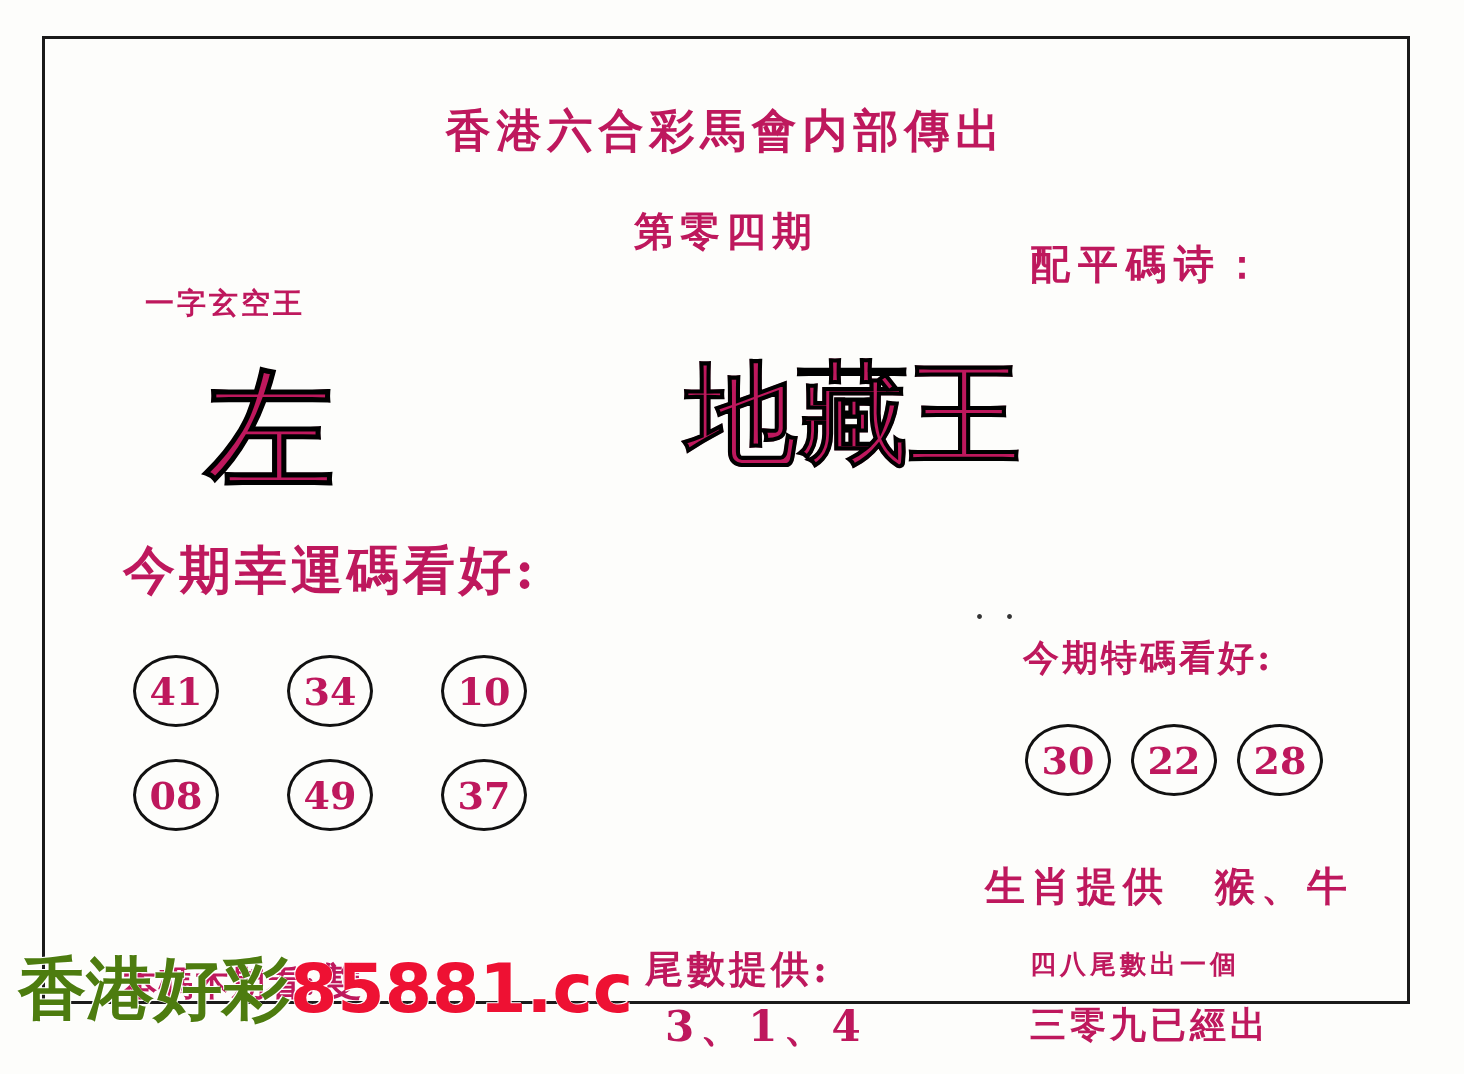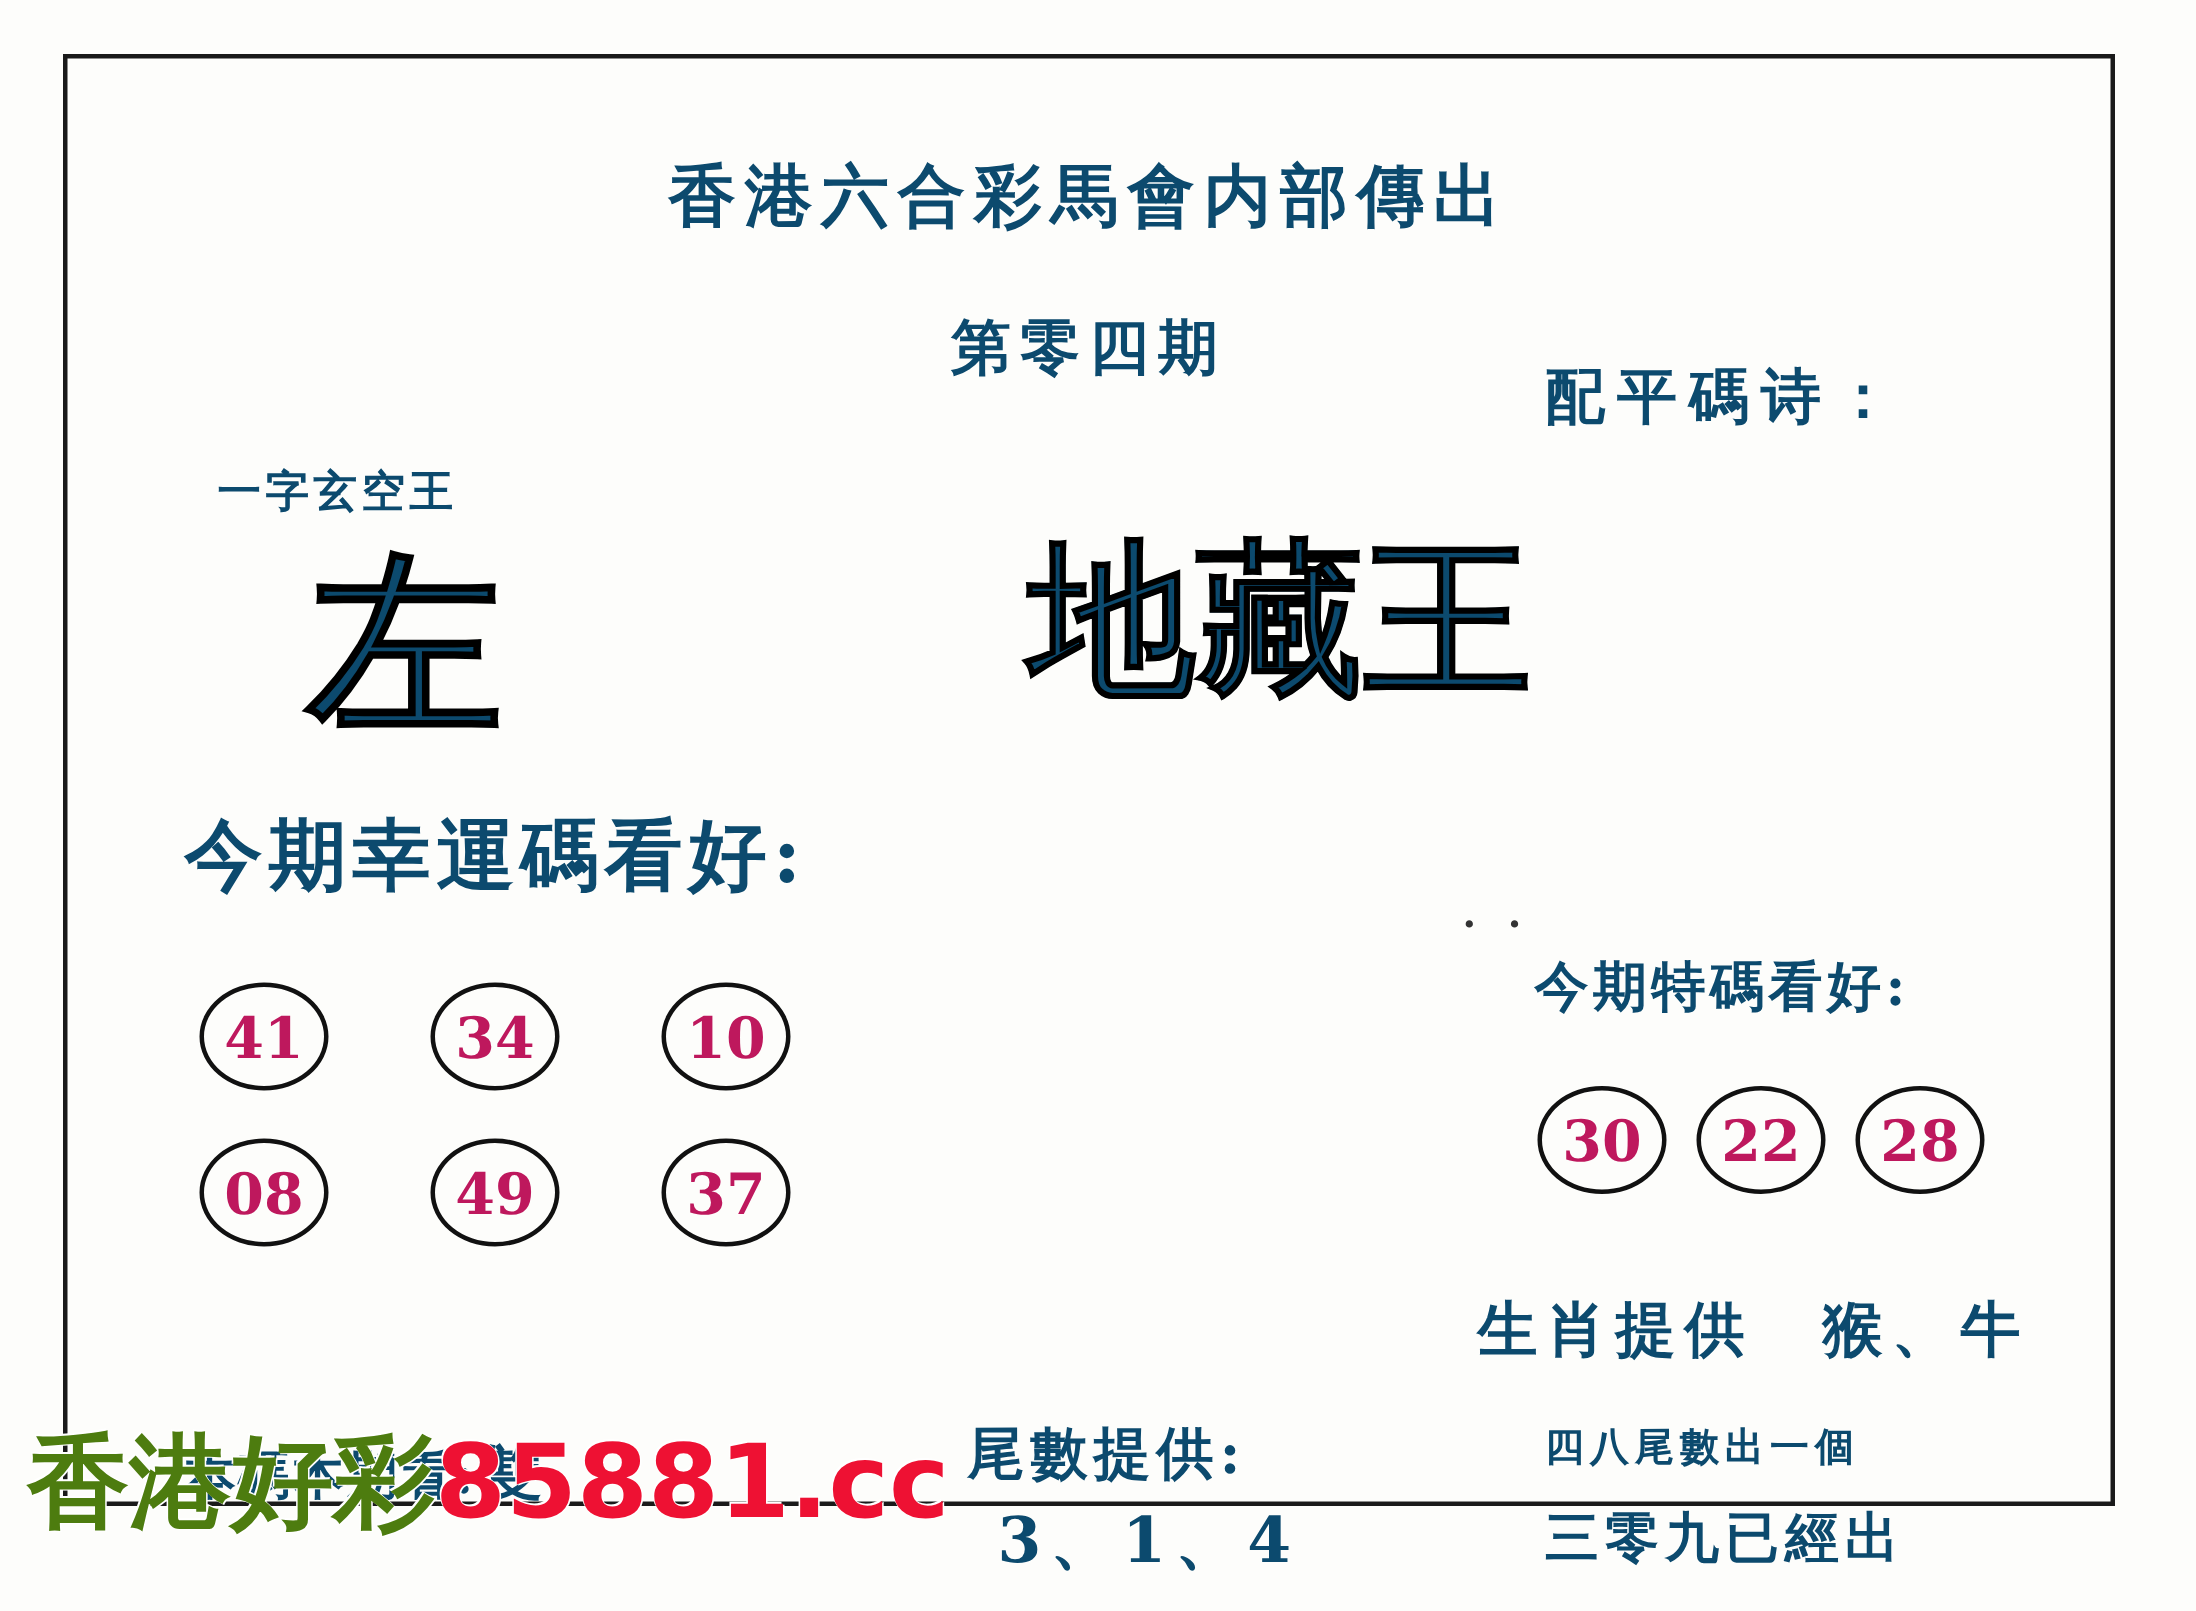--- a/index.html
+++ b/index.html
@@ -26,21 +26,21 @@
     top: 36px;
     width: 1368px;
     height: 968px;
     border: 3px solid #1a1a1a;
     box-sizing: border-box;
   }
   
   .hand {
     font-family: "DejaVu Serif", serif;
     font-weight: bold;
-    color: #0c4a6e;
+    color: #be185d;
     letter-spacing: 2px;
     white-space: nowrap;
   }
   .title-main {
     position: absolute;
     left: 0;
     right: 0;
     top: 62px;
     text-align: center;
     font-size: 45px;
@@ -55,21 +55,20 @@
     font-size: 40px;
     letter-spacing: 6px;
   }
   
   .left-sub {
     position: absolute;
     left: 100px;
     top: 245px;
     font-size: 29px;
     letter-spacing: 3px;
-    margin-top: 24px;
   }
   .big-char {
     position: absolute;
     left: 160px;
     top: 325px;
     font-size: 130px;
     line-height: 130px;
     letter-spacing: 0;
     -webkit-text-stroke: 1px #000;
   }

